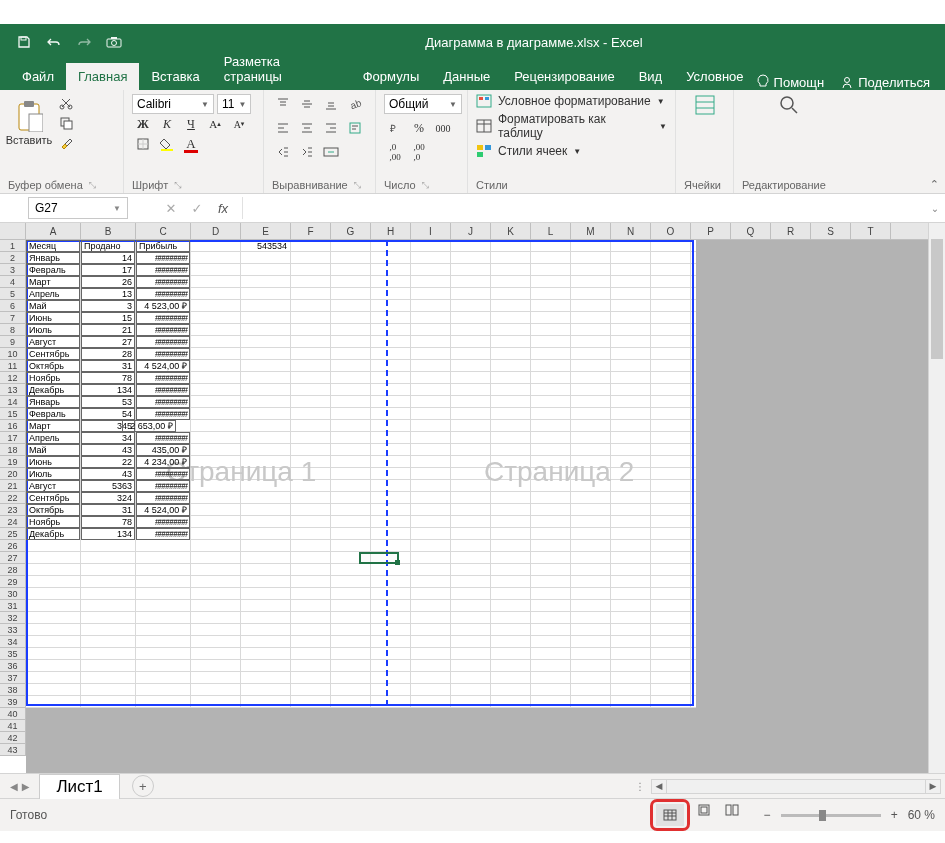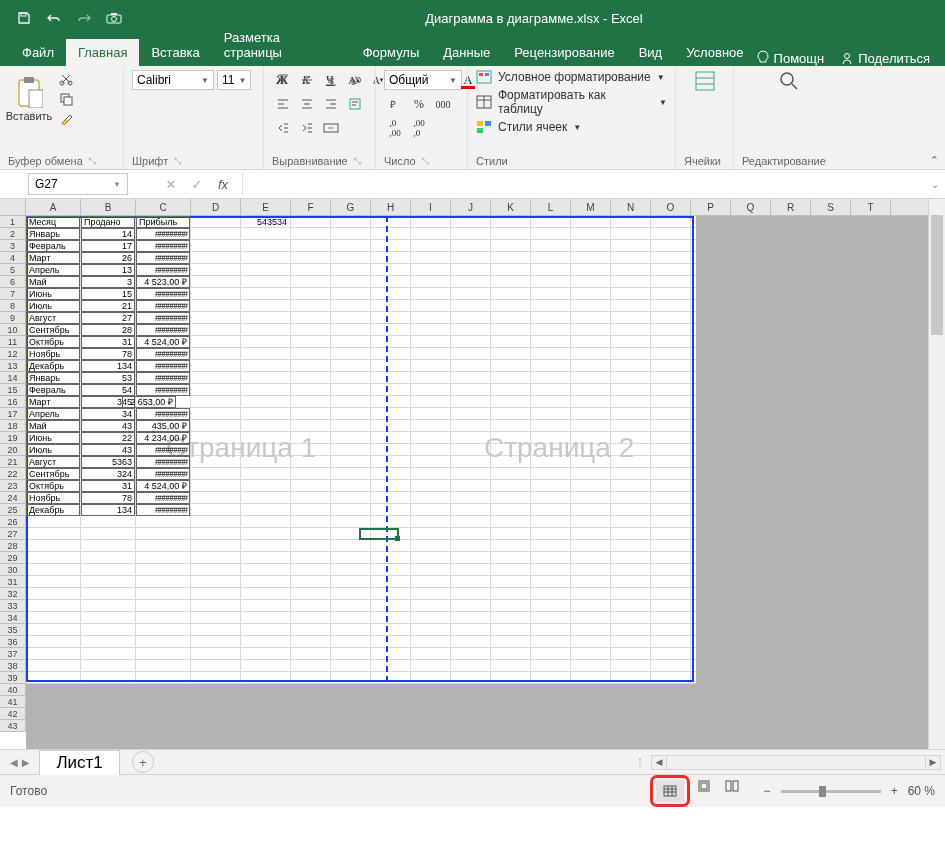--- a/index.html
+++ b/index.html
@@ -1,19 +1,19 @@
 <!DOCTYPE html>
 <html><head>
 <meta charset="utf-8">
 <style>
 * { box-sizing: border-box; margin: 0; padding: 0; font-family: "Segoe UI", Arial, sans-serif; }
 body { width: 945px; height: 843px; background: #fff; overflow: hidden; position: relative; }
 
 
-.titlebar { height: 36px; background: #217346; display: flex; align-items: center; color: #fff; font-size: 12px; }
+.titlebar { height: 36px; background: #217346; display: flex; align-items: center; color: #fff; font-size: 12px; margin-top: 24px; }
 .titlebar-left { display: flex; align-items: center; padding-left: 15px; gap: 12px; }
 .titlebar-left .qbtn { width: 18px; height: 18px; display: flex; align-items: center; justify-content: center; opacity: .95; }
 .titlebar-center { flex: 1; text-align: center; font-size: 13px; }
 .titlebar-right { display: flex; align-items: center; gap: 0; }
 .tbr-btn { width: 45px; height: 36px; display: flex; align-items: center; justify-content: center; }
 .login-btn { border: 1px solid rgba(255,255,255,.5); padding: 2px 14px; font-size: 12px; margin-right: 10px; }
 .ribbon-mode { width: 34px; height: 24px; border: 1px solid rgba(255,255,255,.5); display: flex; align-items: center; justify-content: center; margin-right: 8px; }
 
 
 .tabbar { height: 30px; background: #217346; display: flex; align-items: flex-end; padding-left: 10px; gap: 0; }
@@ -191,21 +191,21 @@
           </div>
       </div>
     </div>
     <div class="rgroup-label">
         <span>Буфер обмена</span>
         <span class="launcher">⤡</span>
       </div>
   </div>
 
   <div class="rgroup" style="width:140px">
-    <div class="rgroup-body" style="flex-direction:row; gap:20px">
+    <div class="rgroup-body" style="flex-direction:column; gap:0">
       <div class="font-row">
         <div class="font-combo" style="width:82px">
             <span>Calibri</span>
             <span class="arr">▼</span>
           </div>
         <div class="font-combo" style="width:34px">
             <span>11</span>
             <span class="arr">▼</span>
           </div>
       </div>

